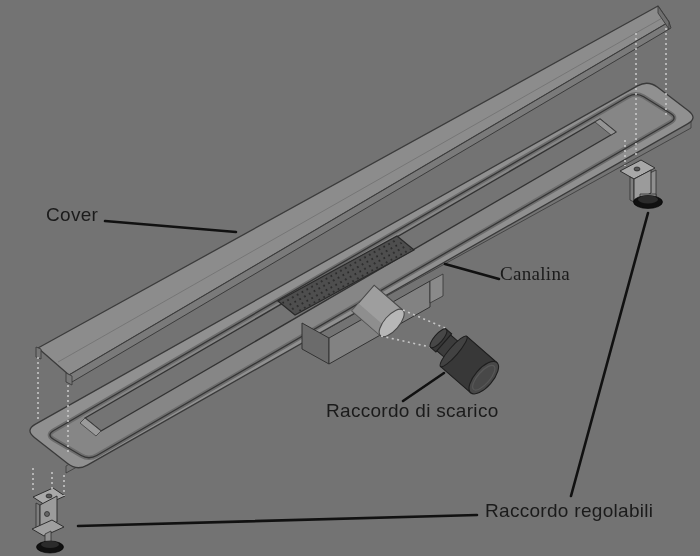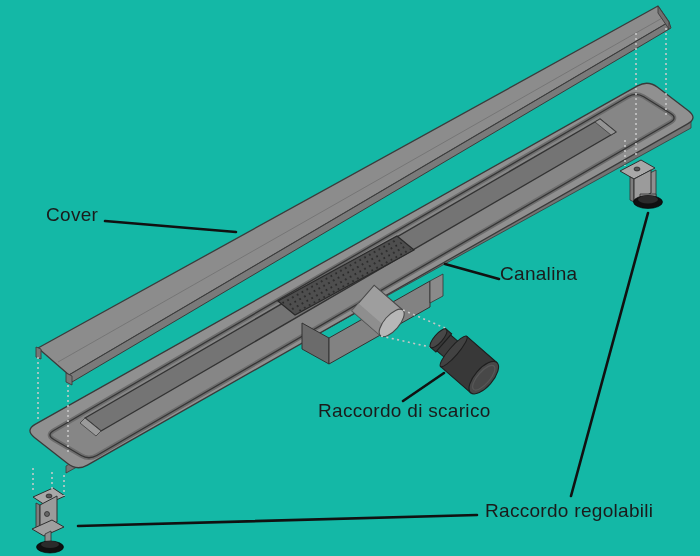--- a/index.html
+++ b/index.html
@@ -1,27 +1,27 @@
 <!DOCTYPE html>
 <html><head>
 <meta charset="utf-8">
 <style>
   html,body{margin:0;padding:0;background:#ffffff;}
   .canvas{
-    position:relative;width:700px;height:556px;background:#14b8a6;
+    position:relative;width:700px;height:556px;background:#737373;
     font-family:"Liberation Sans", sans-serif;overflow:hidden;
   }
   .canvas svg{position:absolute;left:0;top:0;}
   .diagram-label{
     position:absolute;color:#1b1b1b;font-size:19px;font-weight:500;
     letter-spacing:.3px;white-space:nowrap;line-height:1.1;
   }
   .lbl-cover{left:46px;top:205px;}
-  .lbl-canalina{left:500px;top:264px;}
-  .lbl-raccordo{left:318px;top:401px;}
+  .lbl-canalina{left:500px;top:264px;font-family:Liberation Serif, serif;}
+  .lbl-raccordo{left:326px;top:401px;}
   .lbl-piedini{left:485px;top:501px;}
 </style>
 </head>
 <body>
 
 <div class="canvas">
   <svg width="700" height="556" viewBox="0 0 700 556">
     <defs>
       <pattern id="gdots" width="5.5" height="5" patternUnits="userSpaceOnUse" patternTransform="rotate(-29)">
         <circle cx="2" cy="2" r="0.95" fill="#242424"></circle>

